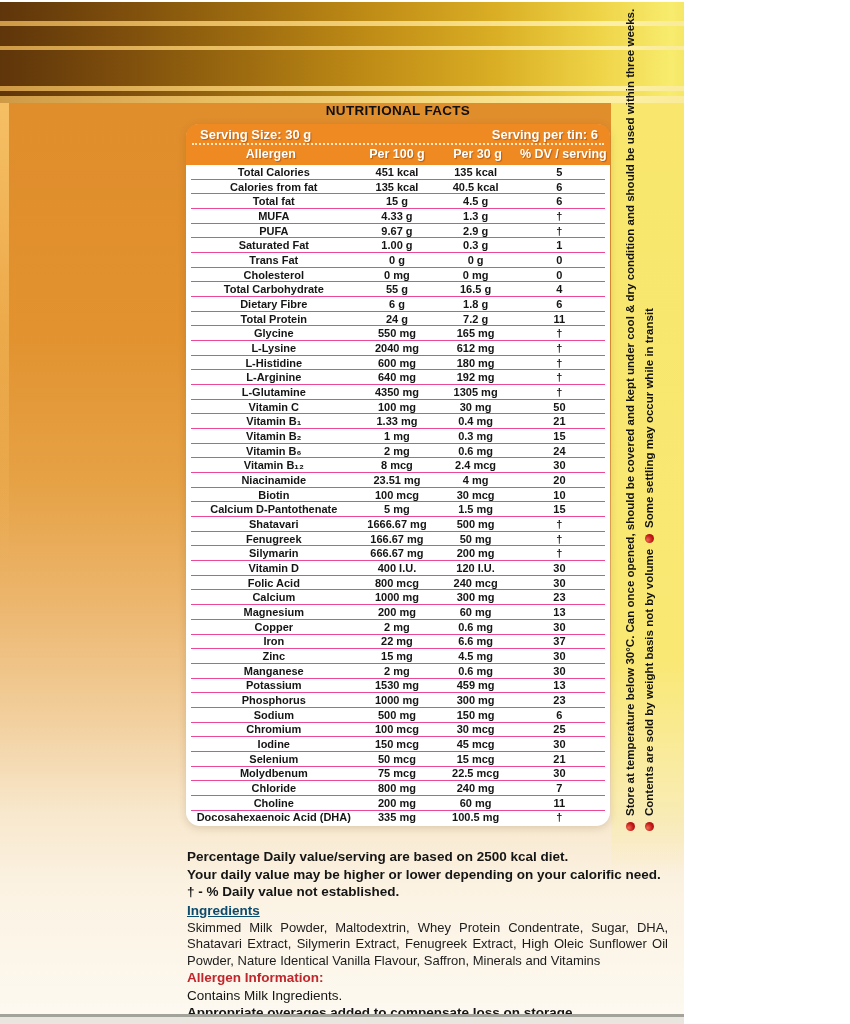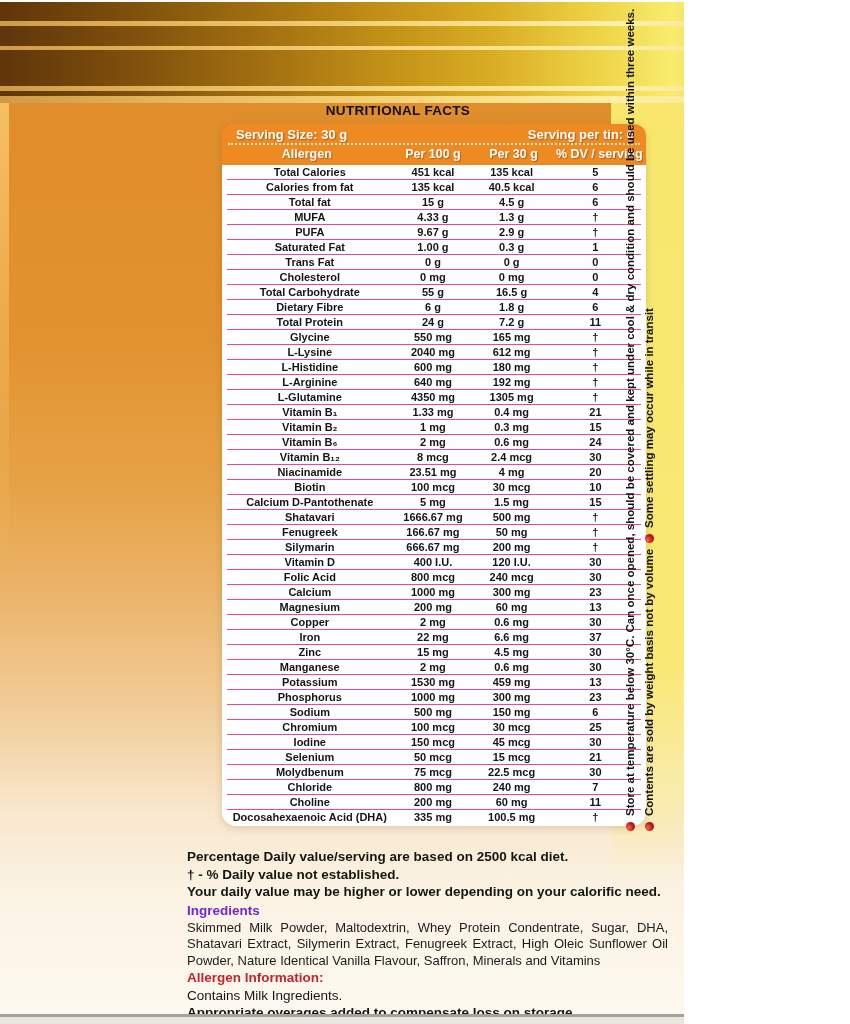--- a/index.html
+++ b/index.html
@@ -21,40 +21,40 @@
     background:linear-gradient(180deg,rgba(250,200,110,.85),rgba(250,200,110,0));}
   .right-panel{position:absolute;left:611px;top:103px;width:239px;height:770px;
     background:linear-gradient(180deg,#f8e76c 0%,#f9e873 72%,#f9ecad 90%,rgba(251,243,214,0) 100%);}
 
   
   .page-title{position:absolute;top:103px;left:186px;width:424px;text-align:center;
     font-size:13.5px;font-weight:bold;color:#101010;letter-spacing:.3px;}
 
   
   .card{position:absolute;left:186px;top:124px;width:424px;height:702px;background:#ffffff;
-    border-radius:14px;box-shadow:0 2px 8px rgba(90,50,0,.18);margin-left:36px;}
+    border-radius:14px;box-shadow:0 2px 8px rgba(90,50,0,.18);}
   .card-header{position:absolute;top:0;left:0;right:0;height:41px;background:#ef8a23;
     border-radius:12px 12px 0 0;color:#fff;font-weight:bold;}
   .serving-row{display:flex;justify-content:space-between;align-items:center;
     padding:3px 12px 0 14px;font-size:13px;text-shadow:1px 1px 1px rgba(130,60,0,.55);}
   .dotted{margin:1px 6px 0 6px;border-top:2px dotted rgba(255,240,214,.9);}
   .cols-row{display:flex;align-items:center;height:18px;font-size:12.5px;
     text-shadow:1px 1px 1px rgba(130,60,0,.55);}
   .cell{display:block;text-align:center;}
   .c-name{width:40%}.c-100{width:19.5%}.c-30{width:18.5%}.c-dv{width:22%}
 
   .rows{position:absolute;top:41px;bottom:2px;left:5px;right:5px;display:flex;flex-direction:column;}
   .trow{flex:1 1 auto;display:flex;align-items:center;border-bottom:1px solid #ec4899;
     font-size:11px;font-weight:bold;color:#151515;}
   .trow:last-child{border-bottom:none;}
 
   
   .footer{position:absolute;left:187px;top:848px;width:481px;color:#151515;}
   .f-bold{font-weight:bold;font-size:13.5px;line-height:17.5px;}
-  .f-red-dark{color:#6d28d9;font-weight:bold;font-size:13.5px;line-height:18px;margin-top:1px;}
+  .f-red-dark{color:#0c4a6e;font-weight:bold;font-size:13.5px;line-height:18px;margin-top:1px;text-decoration:underline;}
   .f-para{font-size:13px;line-height:16.5px;text-align:justify;color:#1c1c1c;}
   .f-red{color:#c0262b;font-weight:bold;font-size:13.5px;line-height:17.5px;}
   .f-normal{font-size:13.5px;line-height:17.5px;}
 
   
   .side-note{position:absolute;top:831px;height:16px;display:flex;align-items:center;gap:6px;
     transform-origin:0 0;transform:rotate(-90deg);font-weight:bold;font-size:11.5px;color:#101010;
     white-space:nowrap;}
   .sn1{left:622px;width:720px;}
   .sn2{left:641px;width:448px;}
@@ -194,20 +194,26 @@
           <span class="cell c-30">192 mg</span>
           <span class="cell c-dv">†</span>
         </div>
         <div class="trow">
           <span class="cell c-name">L-Glutamine</span>
           <span class="cell c-100">4350 mg</span>
           <span class="cell c-30">1305 mg</span>
           <span class="cell c-dv">†</span>
         </div>
         <div class="trow">
+          <span class="cell c-name">Vitamin C</span>
+          <span class="cell c-100">100 mg</span>
+          <span class="cell c-30">30 mg</span>
+          <span class="cell c-dv">50</span>
+        </div>
+        <div class="trow">
           <span class="cell c-name">Vitamin B₁</span>
           <span class="cell c-100">1.33 mg</span>
           <span class="cell c-30">0.4 mg</span>
           <span class="cell c-dv">21</span>
         </div>
         <div class="trow">
           <span class="cell c-name">Vitamin B₂</span>
           <span class="cell c-100">1 mg</span>
           <span class="cell c-30">0.3 mg</span>
           <span class="cell c-dv">15</span>
@@ -366,22 +372,22 @@
           <span class="cell c-name">Docosahexaenoic Acid (DHA)</span>
           <span class="cell c-100">335 mg</span>
           <span class="cell c-30">100.5 mg</span>
           <span class="cell c-dv">†</span>
         </div>
       </div>
   </div>
 
   <div class="footer">
     <div class="f-bold">Percentage Daily value/serving are based on 2500 kcal diet.</div>
+    <div class="f-bold">Your daily value may be higher or lower depending on your calorific need.</div>
     <div class="f-bold">† - % Daily value not established.</div>
-    <div class="f-bold">Your daily value may be higher or lower depending on your calorific need.</div>
     <div class="f-red-dark">Ingredients</div>
     <div class="f-para">Skimmed Milk Powder, Maltodextrin, Whey Protein Condentrate, Sugar, DHA, Shatavari Extract, Silymerin Extract, Fenugreek Extract, High Oleic Sunflower Oil Powder, Nature Identical Vanilla Flavour, Saffron, Minerals and Vitamins</div>
     <div class="f-red">Allergen Information:</div>
     <div class="f-normal">Contains Milk Ingredients.</div>
     <div class="f-bold">Appropriate overages added to compensate loss on storage.</div>
   </div>
 
   <div class="side-note sn1">
     <span class="dot"></span>
     <span>Store at temperature below 30°C. Can once opened, should be covered and kept under cool &amp; dry condition and should be used within three weeks.</span>

